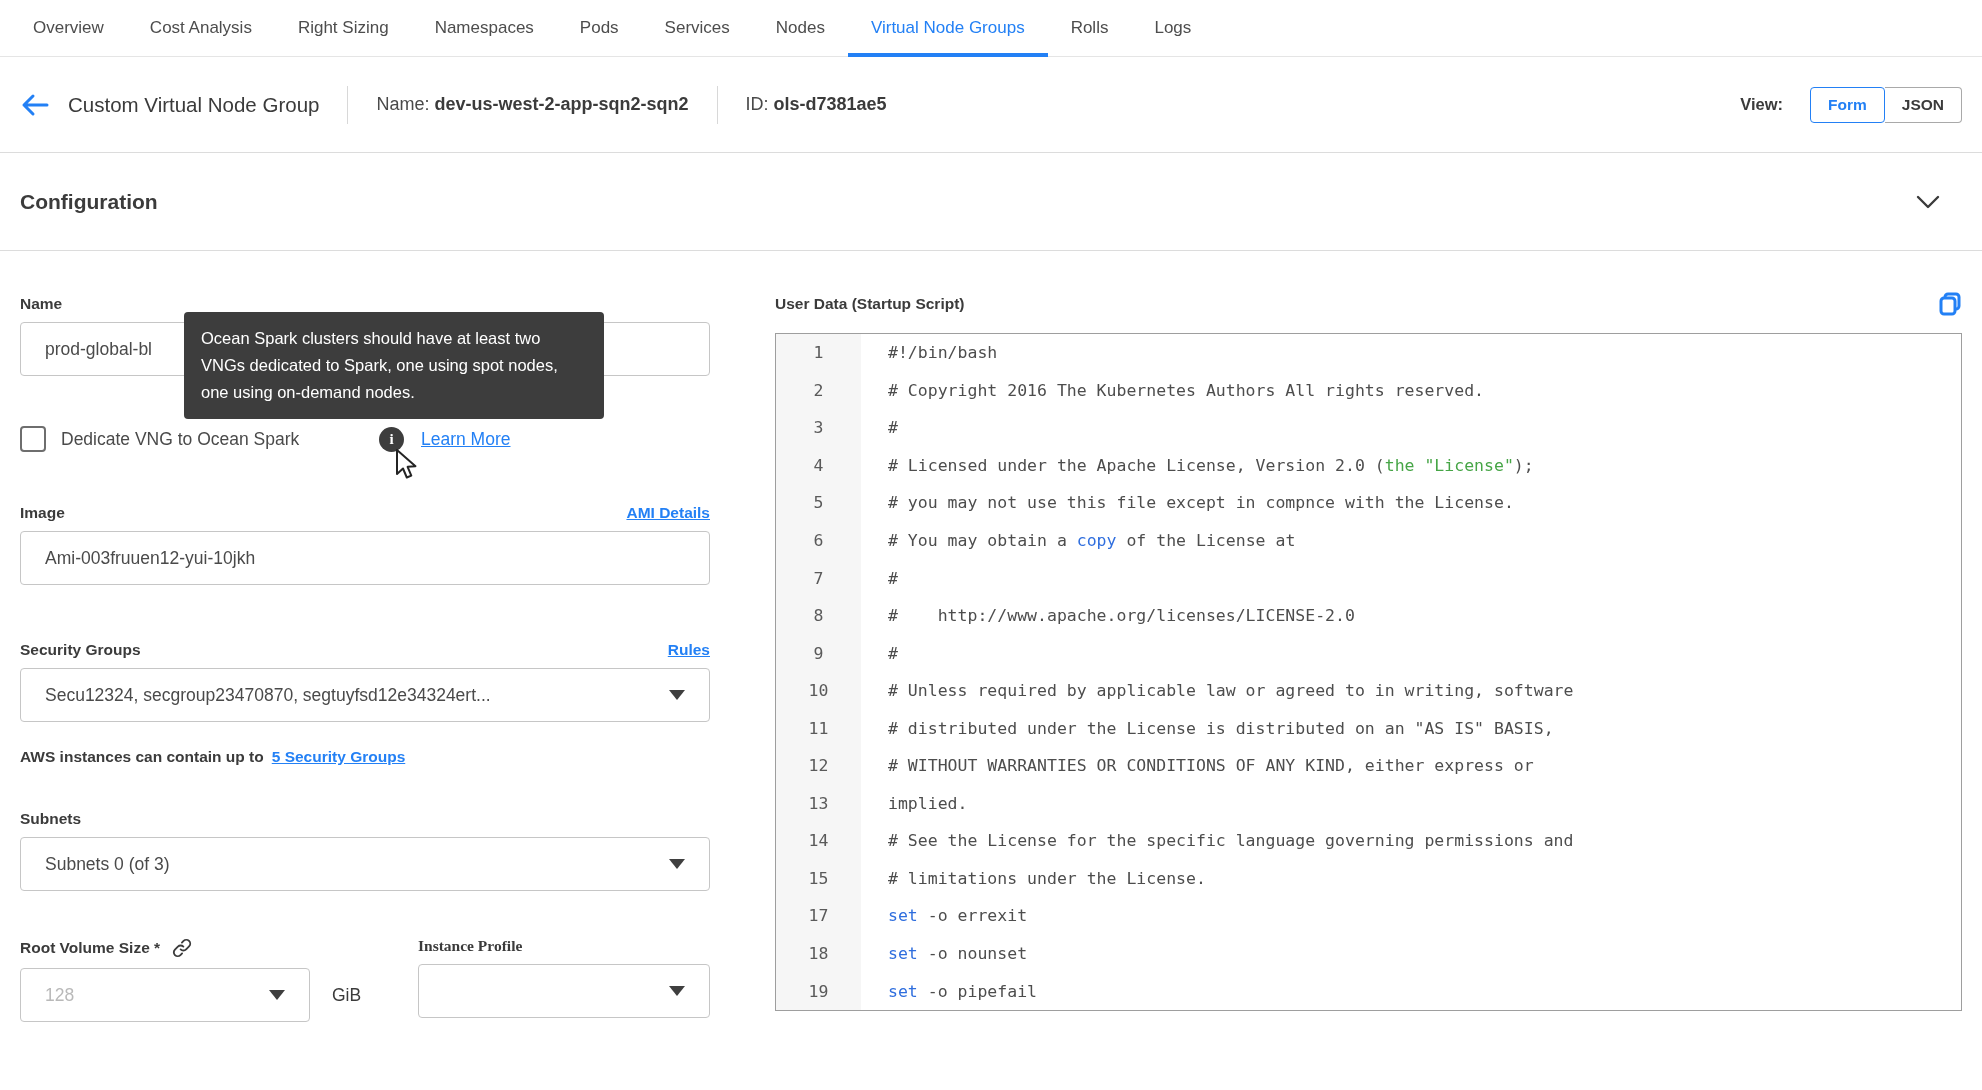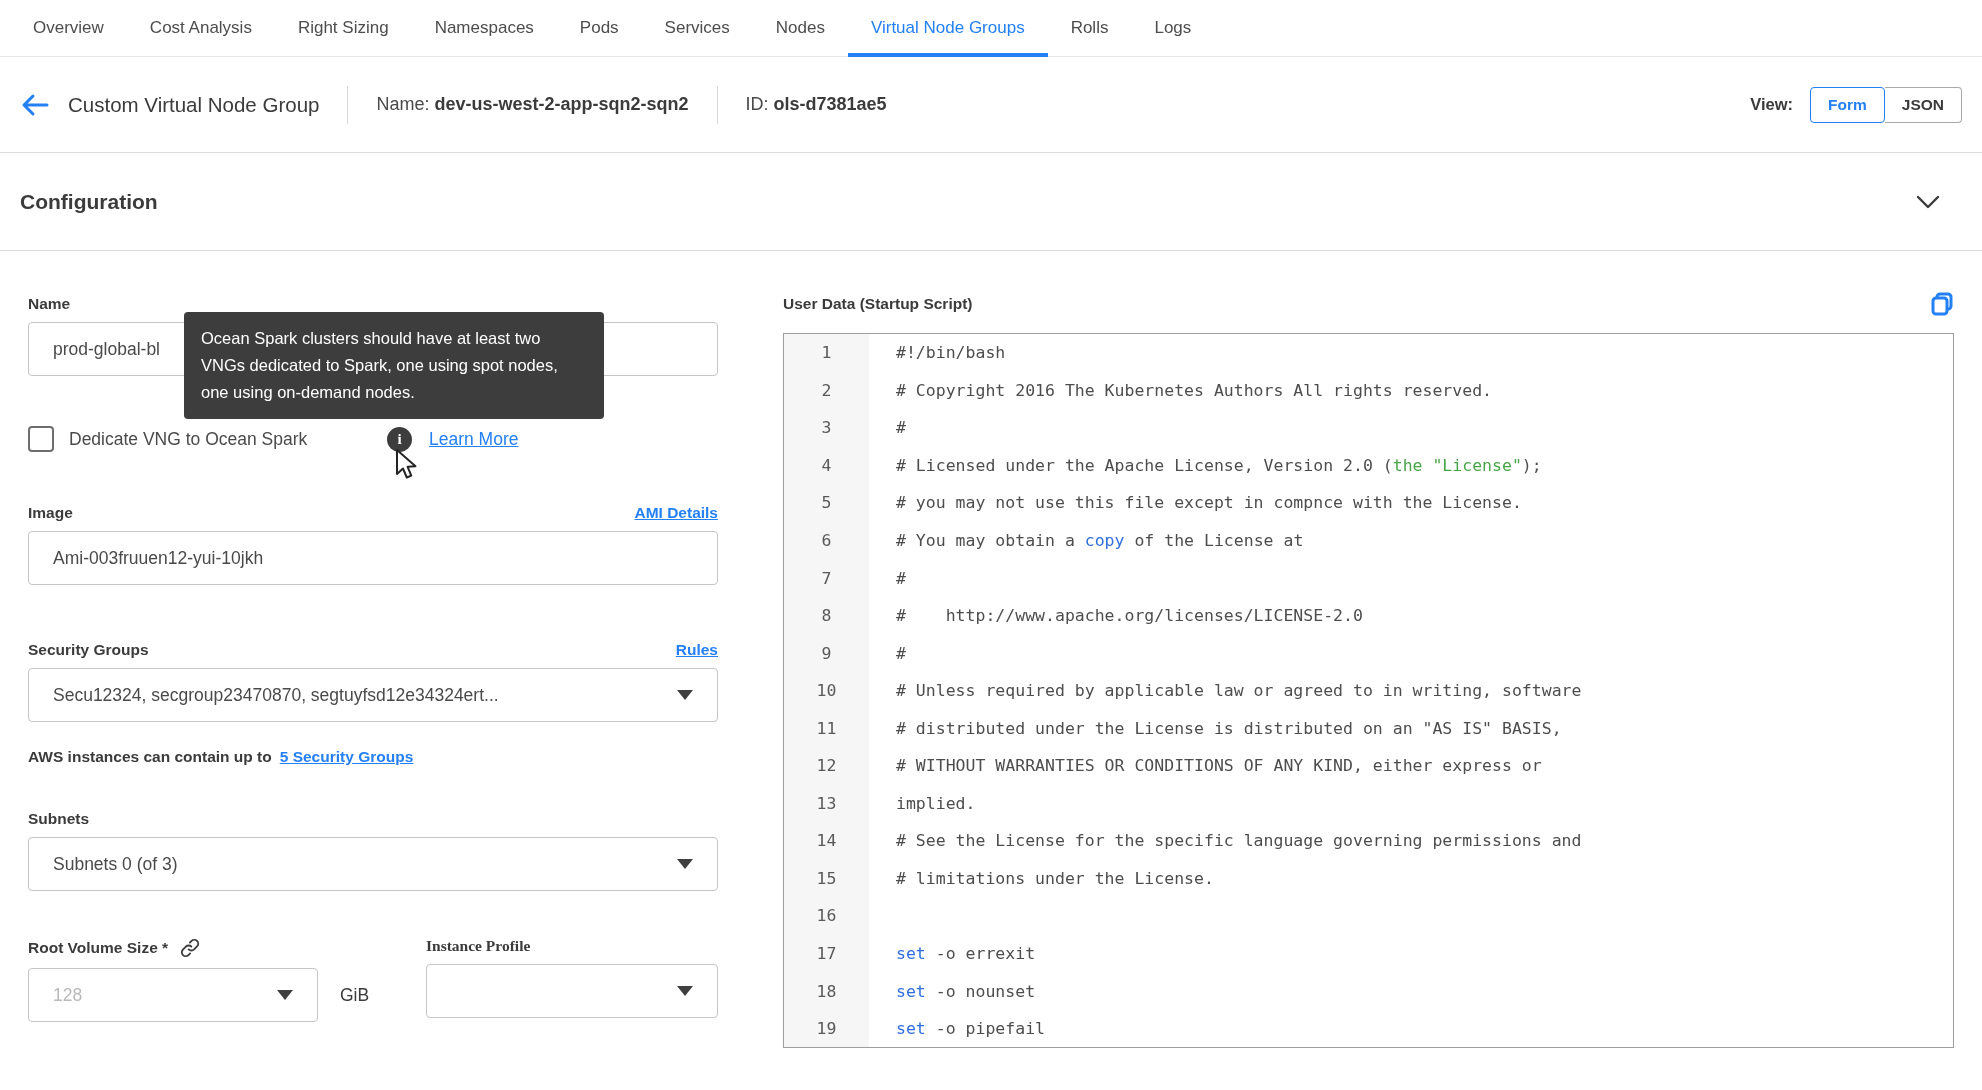--- a/index.html
+++ b/index.html
@@ -21,35 +21,35 @@
     font-size:17px;color:#4d4d4d;cursor:pointer;white-space:nowrap;}
   .tab.active{color:var(--accent);}
   .tab.active::after{content:"";position:absolute;left:0;right:0;bottom:-1px;height:4px;background:var(--accent);}
   
   .page-head{height:96px;display:flex;align-items:center;padding:0 20px;border-bottom:1px solid #dcdcdc;}
   .back{display:flex;align-items:center;margin-right:18px;cursor:pointer;}
   .page-title{font-size:20.5px;font-weight:400;color:var(--text-dark);white-space:nowrap;}
   .vdiv{width:1px;height:38px;background:#d8d8d8;margin:0 28px;flex:0 0 1px;}
   .kv{font-size:18px;color:var(--text-mid);white-space:nowrap;}
   .kv b{font-weight:700;color:var(--text-dark);}
-  .view-group{margin-left:auto;display:flex;align-items:center;gap:17px;}
+  .view-group{margin-left:auto;display:flex;align-items:center;gap:27px;}
   .view-label{font-size:16.5px;font-weight:700;color:var(--text-dark);}
   .seg-group{display:flex;}
   .seg{height:36px;display:flex;align-items:center;padding:0 17px;font-size:15.5px;font-weight:700;
     border:1.5px solid #a9a9a9;color:var(--text-dark);background:#fff;cursor:pointer;
     font-family:"Liberation Sans",sans-serif;}
   .seg:first-child{border-radius:4px 0 0 4px;}
   .seg:last-child{border-radius:0 4px 4px 0;border-left-width:0;}
   .seg.selected{border:1.5px solid var(--accent);color:var(--accent);border-radius:4px;z-index:2;}
   
   .config-row{height:98px;display:flex;align-items:center;padding:0 20px;border-bottom:1px solid #dcdcdc;}
   .config-title{font-size:21px;font-weight:700;color:var(--text-dark);}
   .chev{margin-left:auto;margin-right:22px;display:flex;cursor:pointer;}
   
-  main{display:flex;padding:0 28px;position:relative;}
+  main{display:flex;padding:0 20px;position:relative;}
   .left-col{flex:0 0 690px;width:690px;}
   .right-col{flex:1;margin-left:65px;padding-top:40px;}
   
   .field-label{font-size:15.5px;font-weight:700;color:var(--text-dark);}
   .label-row{display:flex;justify-content:space-between;align-items:flex-end;}
   .link{color:var(--accent);font-size:15.5px;font-weight:700;text-decoration:underline;cursor:pointer;white-space:nowrap;}
   .input{margin-top:9px;height:54px;border:1px solid var(--border);border-radius:4px;background:#fff;
     display:flex;align-items:center;padding:0 24px;font-size:17.5px;color:var(--text-mid);width:100%;}
   .select{justify-content:space-between;cursor:pointer;}
   .caret{width:0;height:0;border-left:8px solid transparent;border-right:8px solid transparent;
@@ -288,24 +288,20 @@
         </div>
         <div class="ln">
           <div class="ln-num">14</div>
           <div class="ln-code"><span># See the License for the specific language governing permissions and</span></div>
         </div>
         <div class="ln">
           <div class="ln-num">15</div>
           <div class="ln-code"><span># limitations under the License.</span></div>
         </div>
         <div class="ln">
-          <div class="ln-num">16</div>
-          <div class="ln-code"></div>
-        </div>
-        <div class="ln">
           <div class="ln-num">17</div>
           <div class="ln-code"><span class="tok-b">set</span><span> -o errexit</span></div>
         </div>
         <div class="ln">
           <div class="ln-num">18</div>
           <div class="ln-code"><span class="tok-b">set</span><span> -o nounset</span></div>
         </div>
         <div class="ln">
           <div class="ln-num">19</div>
           <div class="ln-code"><span class="tok-b">set</span><span> -o pipefail</span></div>

